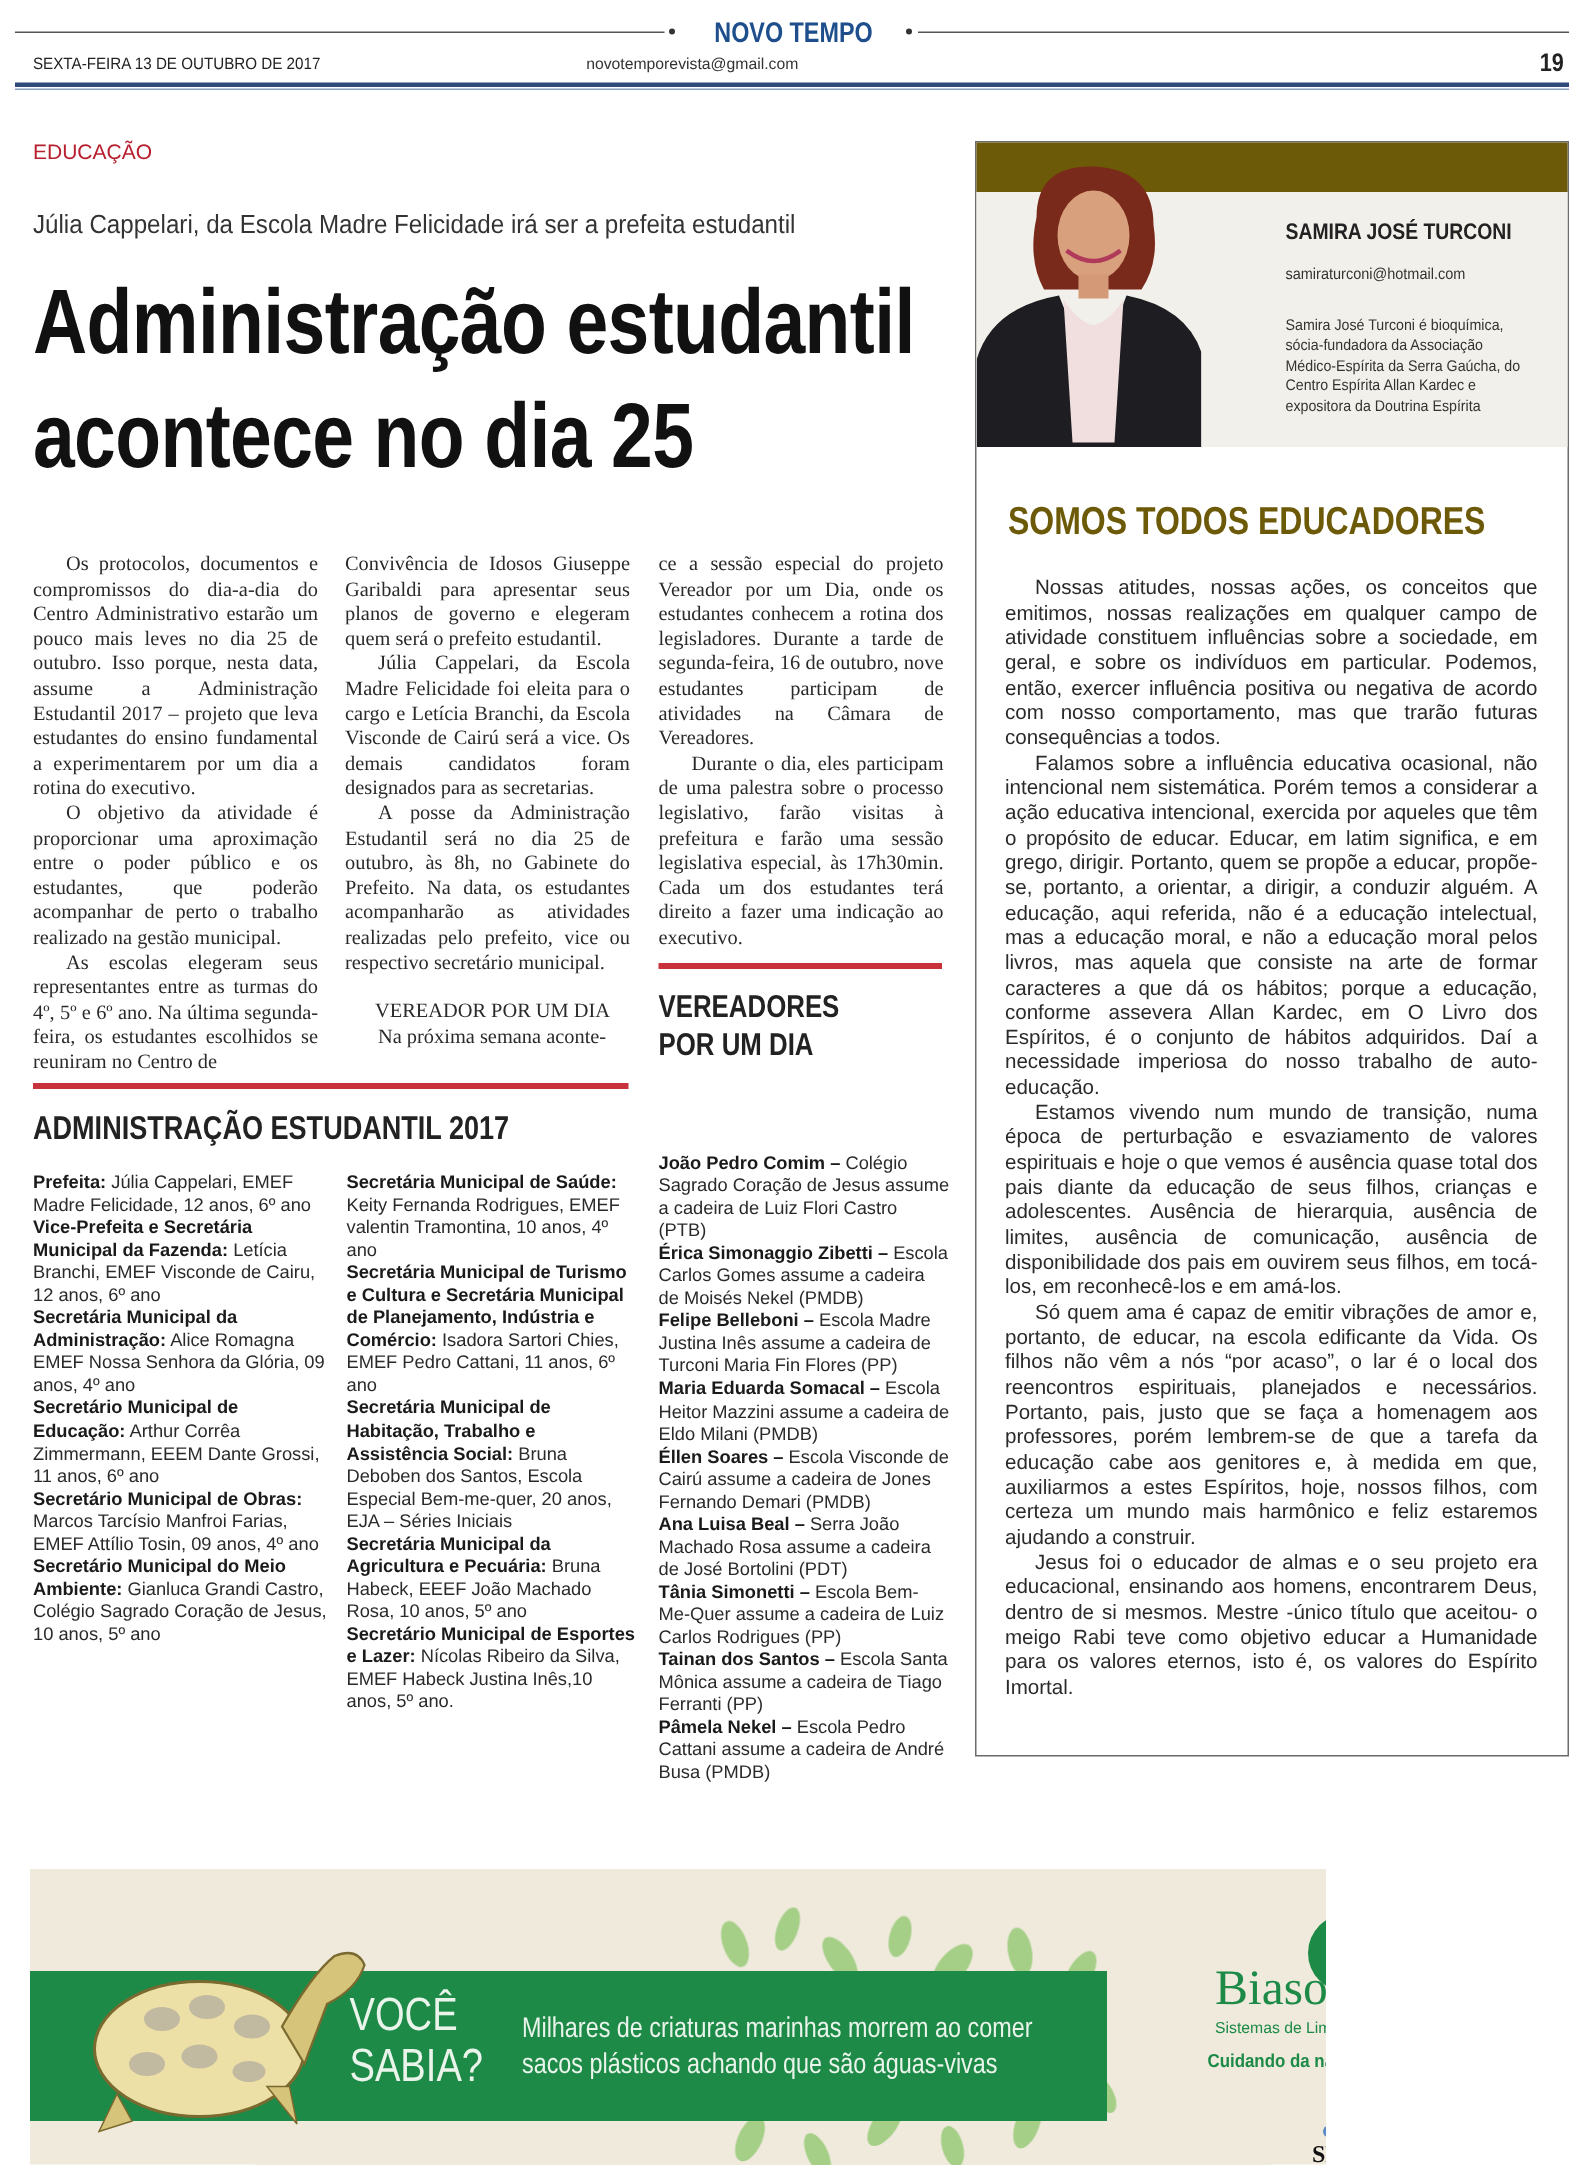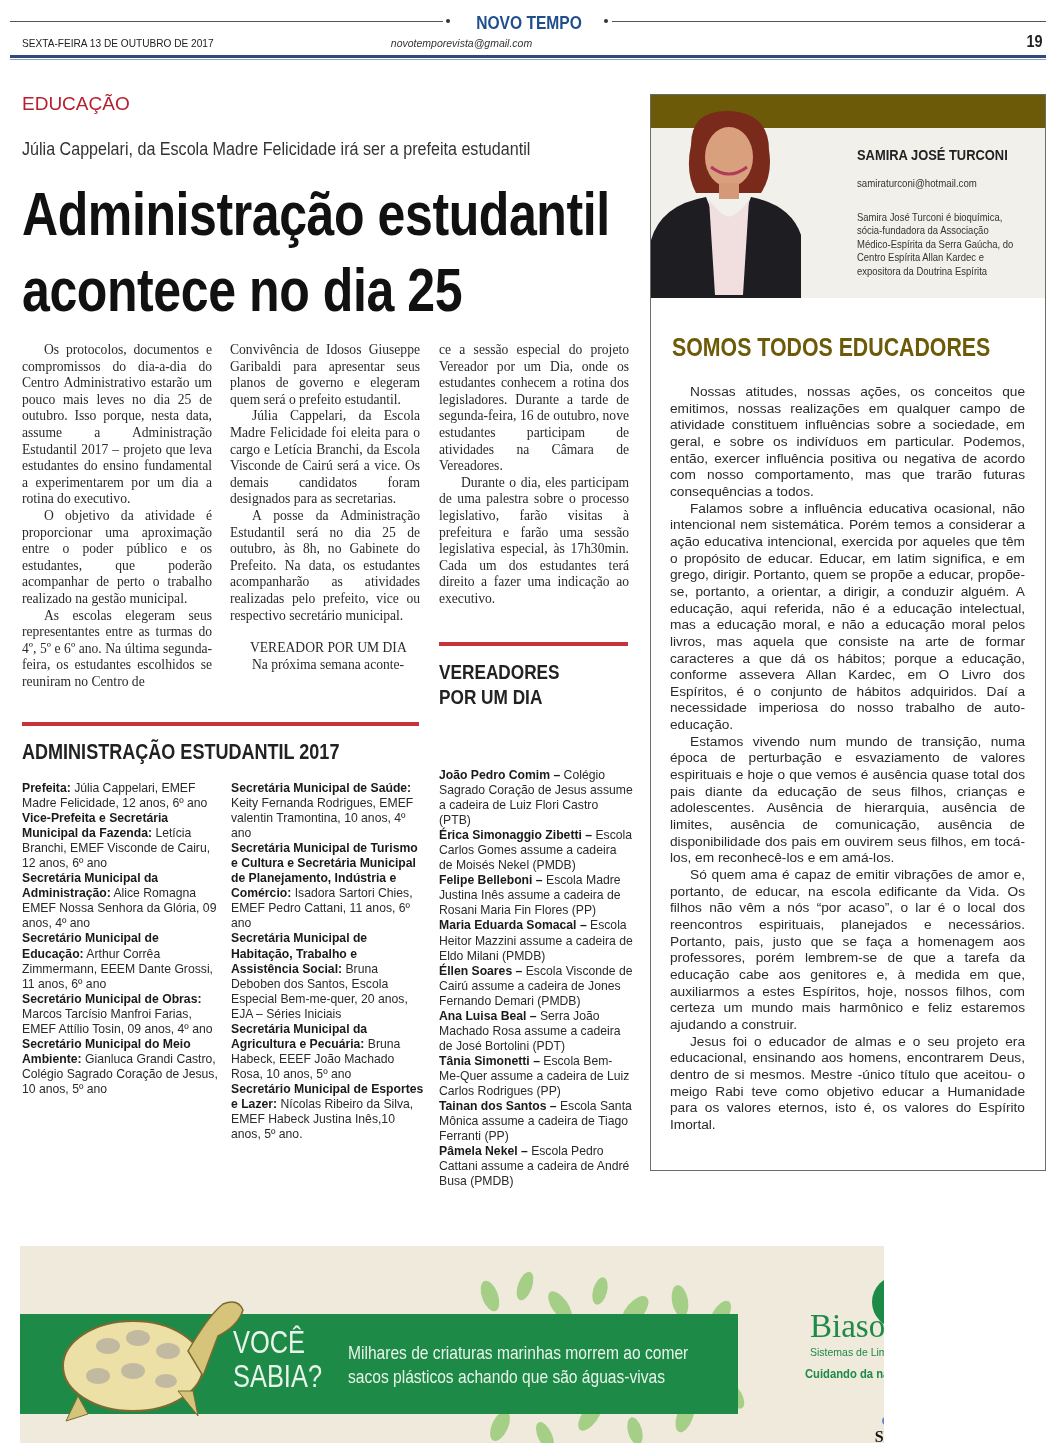--- a/index.html
+++ b/index.html
@@ -4,32 +4,32 @@
 <style>
   * { box-sizing: border-box; margin: 0; padding: 0; }
   html, body { width: 1058px; height: 1443px; background: #ffffff; overflow: hidden; }
   body { position: relative; font-family: "Liberation Sans", sans-serif; color: #1a1a1a; }
 
   
   .mast-line { position: absolute; top: 21px; height: 1px; background: #555; }
   .mast-dot { position: absolute; top: 19px; width: 4px; height: 4px; border-radius: 50%; background: #333; }
   .mast-title { position: absolute; top: 12px; left: 0; width: 1058px; text-align: center;
     font-family: "Liberation Sans", sans-serif; font-weight: bold; font-size: 19px; color: #1f4e8c; letter-spacing: 0px; transform: scaleX(0.82); }
-  .mast-email { position: absolute; top: 37px; left: 0; width: 923px; text-align: center; font-style: italic; font-size: 10.5px; color: #333; }
+  .mast-email { position: absolute; top: 37px; left: 0; width: 923px; text-align: center; font-size: 10.5px; color: #333; }
   .mast-date { position: absolute; top: 37px; left: 22px; font-size: 11px; color: #222; transform-origin: left; transform: scaleX(0.92); }
   .mast-page { position: absolute; top: 32px; right: 14px; font-size: 17px; font-weight: bold; color: #222; transform: scaleX(0.85); }
   .mast-rule1 { position: absolute; top: 55px; left: 10px; width: 1036px; height: 3px; background: #2f4a7a; }
   .mast-rule2 { position: absolute; top: 59px; left: 10px; width: 1036px; height: 1px; background: #8aa0c0; }
 
   
-  .section-label { position: absolute; top: 93px; left: 22px; font-size: 19px; color: #b7202e; }
+  .section-label { position: absolute; top: 93px; left: 22px; font-size: 14px; color: #b7202e; }
   .subhead { position: absolute; top: 139px; left: 22px; font-size: 17.5px; color: #333; transform-origin: left; transform: scaleX(0.92); white-space: nowrap; }
   .headline { position: absolute; top: 176px; left: 22px; width: 640px; font-size: 61px; font-weight: bold; line-height: 76px; color: #111; transform-origin: left top; transform: scaleX(0.82); letter-spacing: -0.5px; white-space: nowrap; }
 
-  .col { position: absolute; font-family: "Liberation Serif", serif; font-size: 13.6px; line-height: 16.6px; color: #2a2a2a; text-align: justify; hyphens: auto; }
+  .col { position: absolute; font-family: "Liberation Serif", serif; font-size: 13.6px; line-height: 16.6px; color: #2a2a2a; text-align: justify; hyphens: auto; margin-top: 26px; }
   .col p { text-indent: 22px; }
   .col p.noindent { text-indent: 0; }
   .col .subtitle-p { text-indent: 20px; margin-top: 16px; }
   .col1 { top: 342px; left: 22px; width: 190px; }
   .col2 { top: 342px; left: 230px; width: 190px; }
   .col3 { top: 342px; left: 439px; width: 190px; }
 
   .red-rule { position: absolute; height: 4px; background: #c8323b; }
 
   .box-title { position: absolute; font-weight: bold; color: #222; transform-origin: left top; transform: scaleX(0.82); white-space: nowrap; }
@@ -125,21 +125,21 @@
   </div>
 
   <div class="red-rule" style="top:642px;left:439px;width:189px;"></div>
   <div class="box-title" style="top:659px;left:439px;font-size:21px;line-height:25px;">
     <span style="display:block">VEREADORES</span>
     <span style="display:block">POR UM DIA</span>
   </div>
   <div class="list" style="top:768px;left:439px;width:194px;">
     <span class="entry"><b>João Pedro Comim –</b><span> Colégio Sagrado Coração de Jesus assume a cadeira de Luiz Flori Castro (PTB)</span></span>
     <span class="entry"><b>Érica Simonaggio Zibetti –</b><span> Escola Carlos Gomes assume a cadeira de Moisés Nekel (PMDB)</span></span>
-    <span class="entry"><b>Felipe Belleboni –</b><span> Escola Madre Justina Inês assume a cadeira de Rosani Maria Fin Flores (PP)</span></span>
+    <span class="entry"><b>Felipe Belleboni –</b><span> Escola Madre Justina Inês assume a cadeira de Turconi Maria Fin Flores (PP)</span></span>
     <span class="entry"><b>Maria Eduarda Somacal –</b><span> Escola Heitor Mazzini assume a cadeira de Eldo Milani (PMDB)</span></span>
     <span class="entry"><b>Éllen Soares –</b><span> Escola Visconde de Cairú assume a cadeira de Jones Fernando Demari (PMDB)</span></span>
     <span class="entry"><b>Ana Luisa Beal –</b><span> Serra João Machado Rosa assume a cadeira de José Bortolini (PDT)</span></span>
     <span class="entry"><b>Tânia Simonetti –</b><span> Escola Bem-Me-Quer assume a cadeira de Luiz Carlos Rodrigues (PP)</span></span>
     <span class="entry"><b>Tainan dos Santos –</b><span> Escola Santa Mônica assume a cadeira de Tiago Ferranti (PP)</span></span>
     <span class="entry"><b>Pâmela Nekel –</b><span> Escola Pedro Cattani assume a cadeira de André Busa (PMDB)</span></span>
   </div>
 </main>
 
 <aside>

